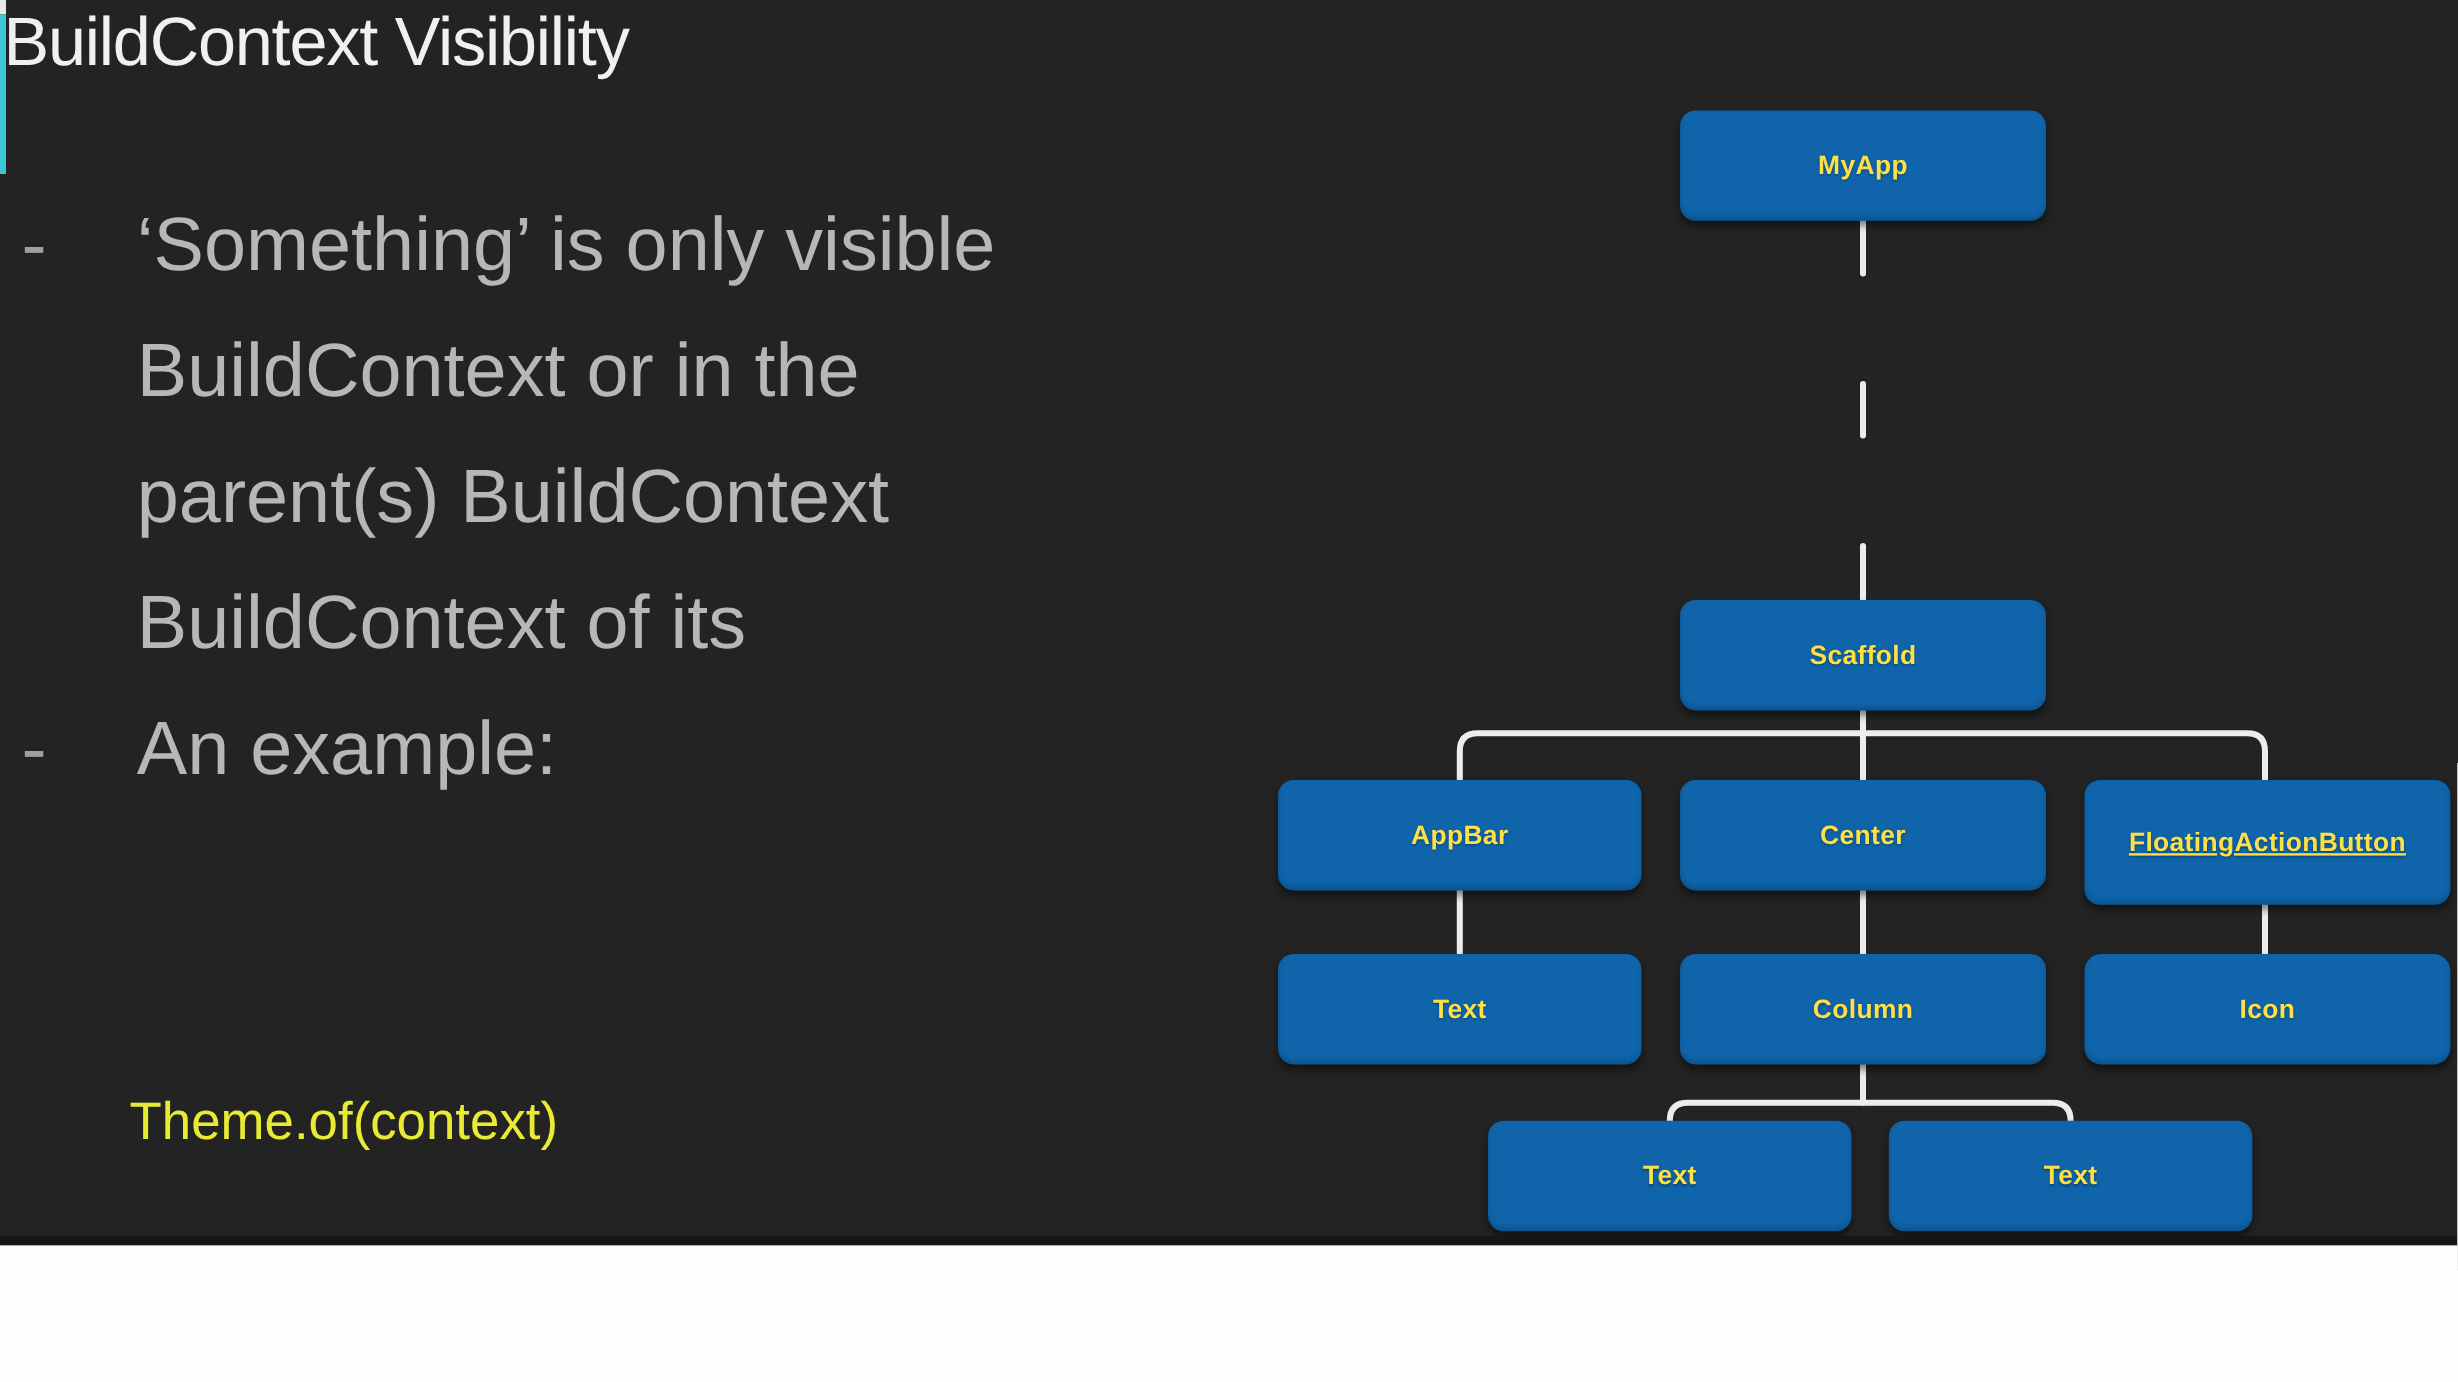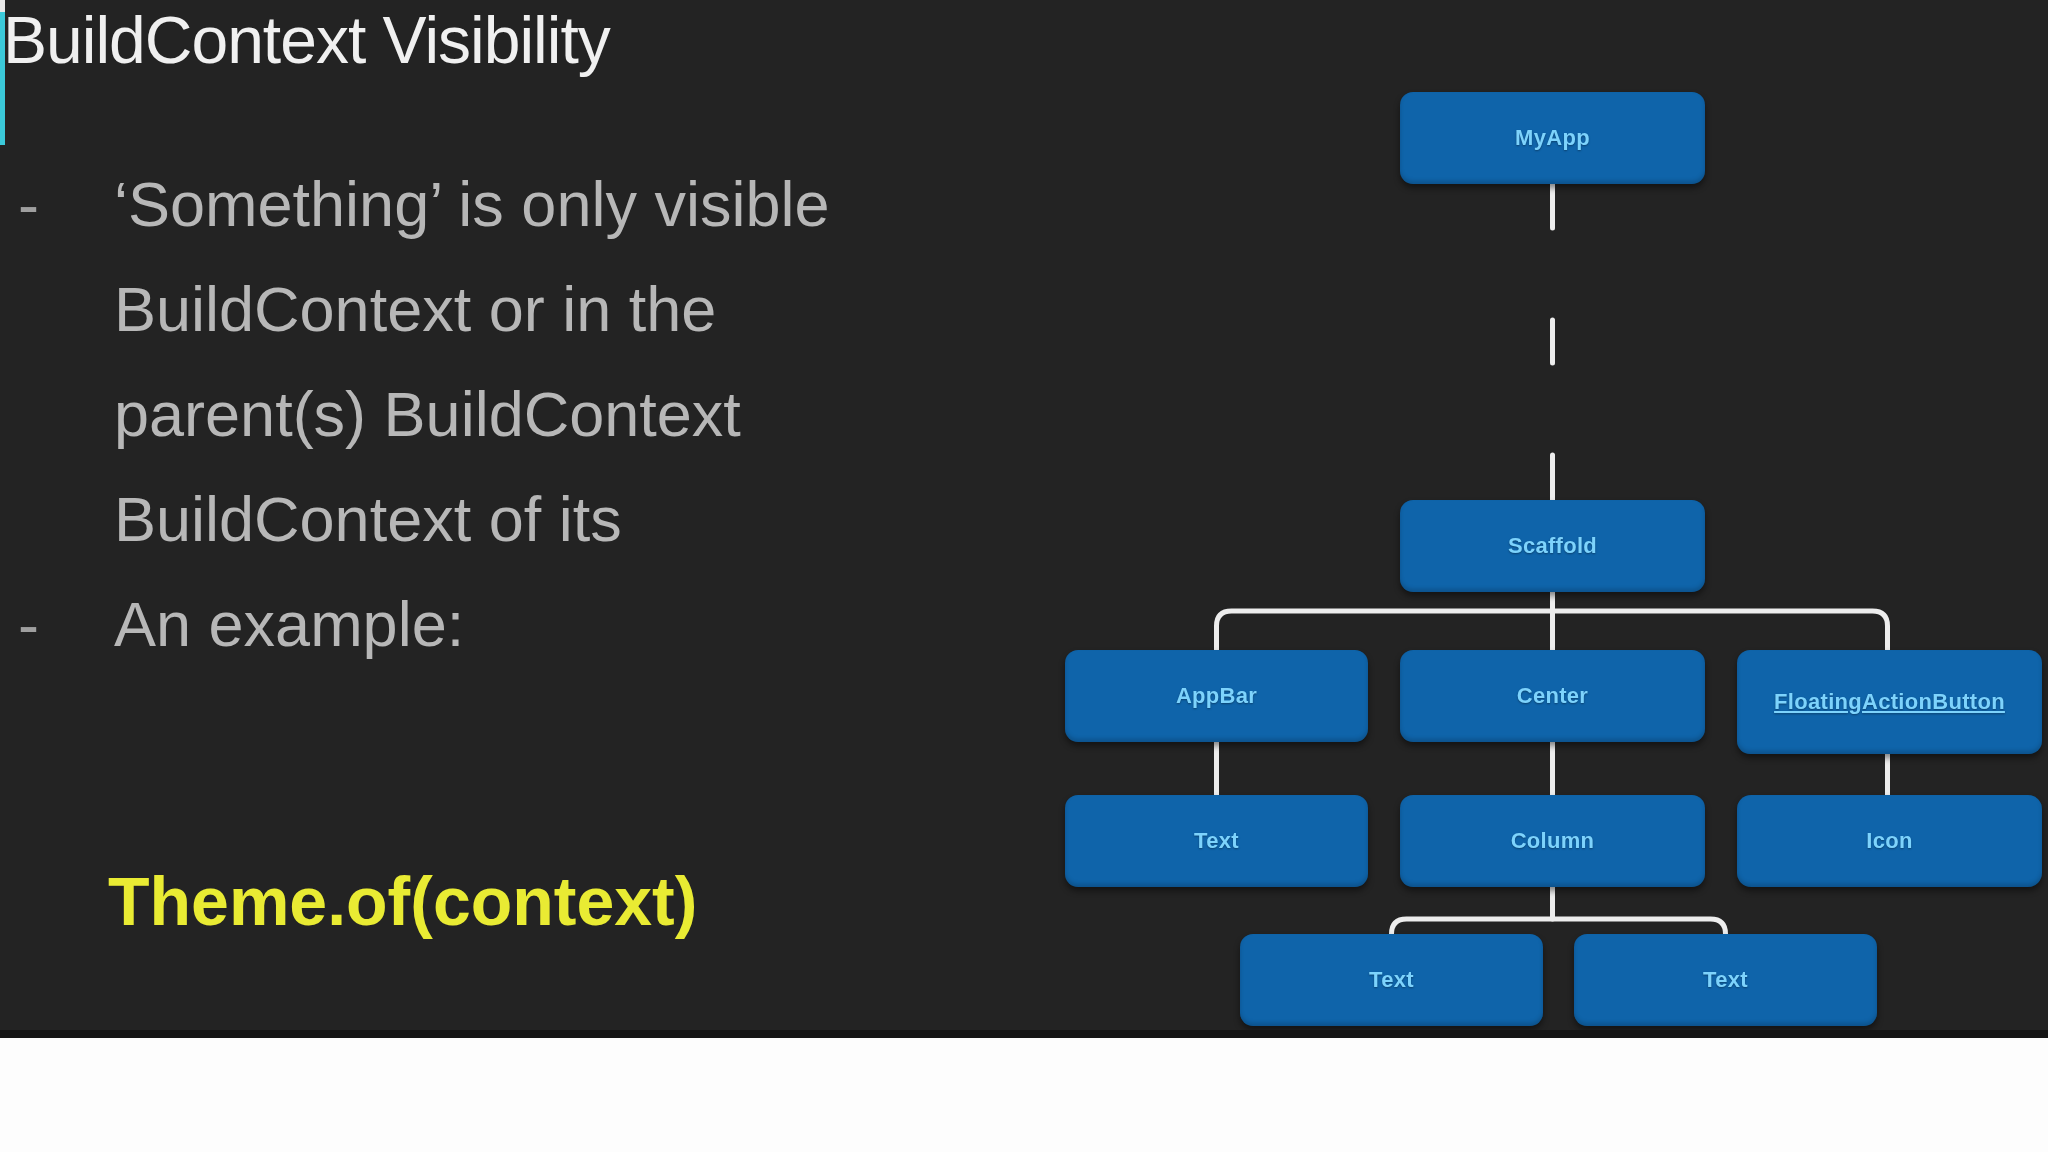--- a/index.html
+++ b/index.html
@@ -41,21 +41,21 @@
   }
   .accent-teal {
     position: absolute;
     left: 0; top: 12px;
     width: 5px; height: 133px;
     background: #3bc9d9;
   }
   .title {
     position: absolute;
     left: 3px; top: 2px;
-    font-size: 66px;
+    font-size: 57px;
     font-weight: 400;
     color: #f0f0f0;
     letter-spacing: -1px;
     white-space: nowrap;
   }
   .textcol {
     position: absolute;
     left: 18px; top: 168px;
     width: 1000px;
   }
@@ -68,38 +68,37 @@
     white-space: nowrap;
   }
   .dash {
     width: 96px;
     flex: 0 0 96px;
     color: #9f9f9f;
   }
   .dash.hidden { visibility: hidden; }
   .code-yellow {
     position: absolute;
-    left: 108px; top: 862px;
-    font-size: 68px;
+    left: 108px; top: 910px;
+    font-size: 44px;
     color: #e9eb33;
     white-space: nowrap;
-    font-weight: bold;
   }
   .connectors {
     position: absolute;
     left: 0; top: 0;
     width: 2048px;
     height: 1030px;
   }
   .node {
     position: absolute;
     background: #0f64aa;
     border-radius: 13px;
     box-shadow: 0 4px 6px rgba(0,0,0,0.45), inset 0 -3px 4px rgba(0,0,0,0.18);
-    color: #7dd3fc;
+    color: #fde047;
     font-size: 22px;
     font-weight: 700;
     display: flex;
     align-items: center;
     justify-content: center;
     letter-spacing: 0.3px;
     text-shadow: 0 1px 2px rgba(0,0,0,0.35);
   }
   
   .n-myapp       { left: 1400px; top:  92px; width: 305px; height: 92px; }

